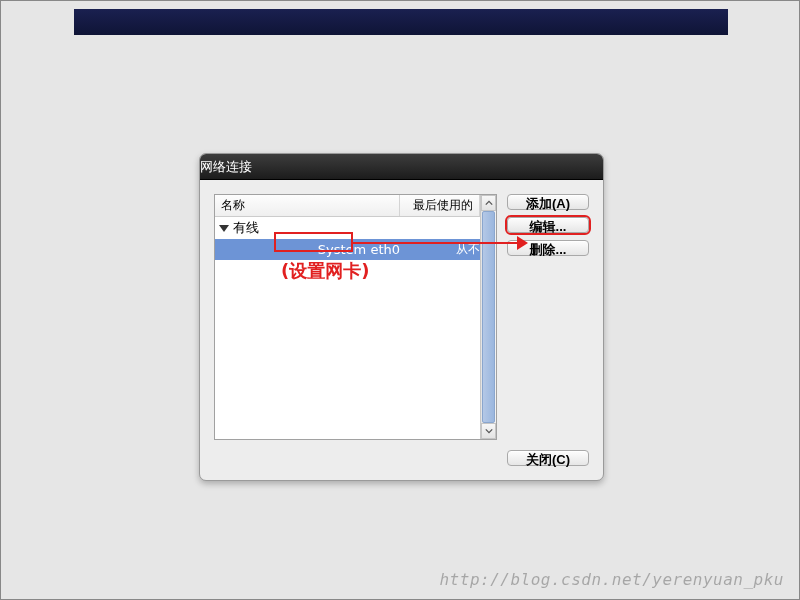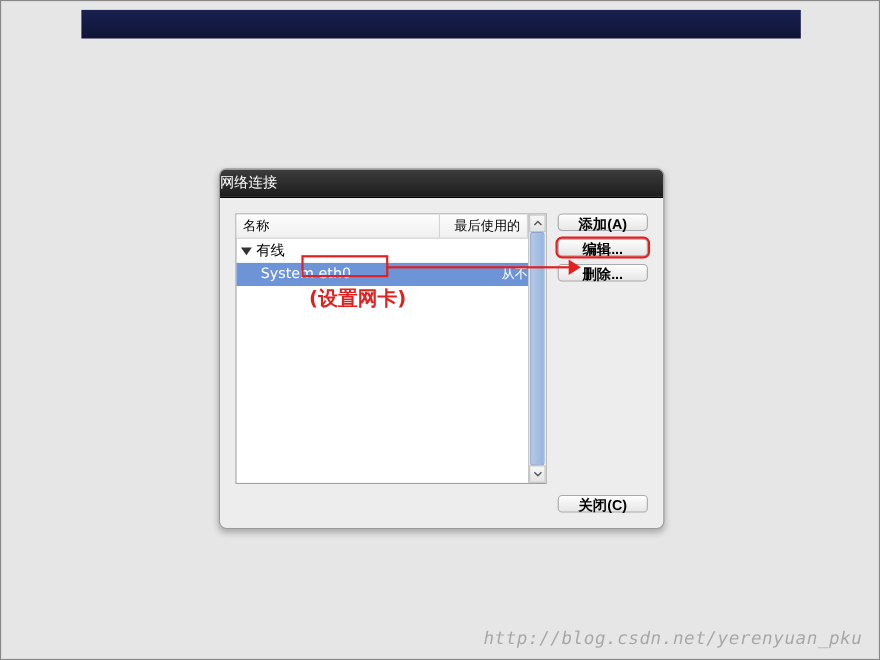--- a/index.html
+++ b/index.html
@@ -85,20 +85,21 @@
       display: flex; align-items: center;
       background: #6d94d6;
       color: #fff;
       height: 21px;
       padding-left: 22px;
       position: relative;
     }
     .tree-item .item-name {
       flex: 1;
       position: relative;
+      text-align: right;
     }
     .tree-item .item-last {
       width: 80px; text-align: right;
       padding-right: 0;
       font-size: 12px;
     }
     .annot-label {
       position: absolute;
       color: #e12020;
       font-weight: bold;

